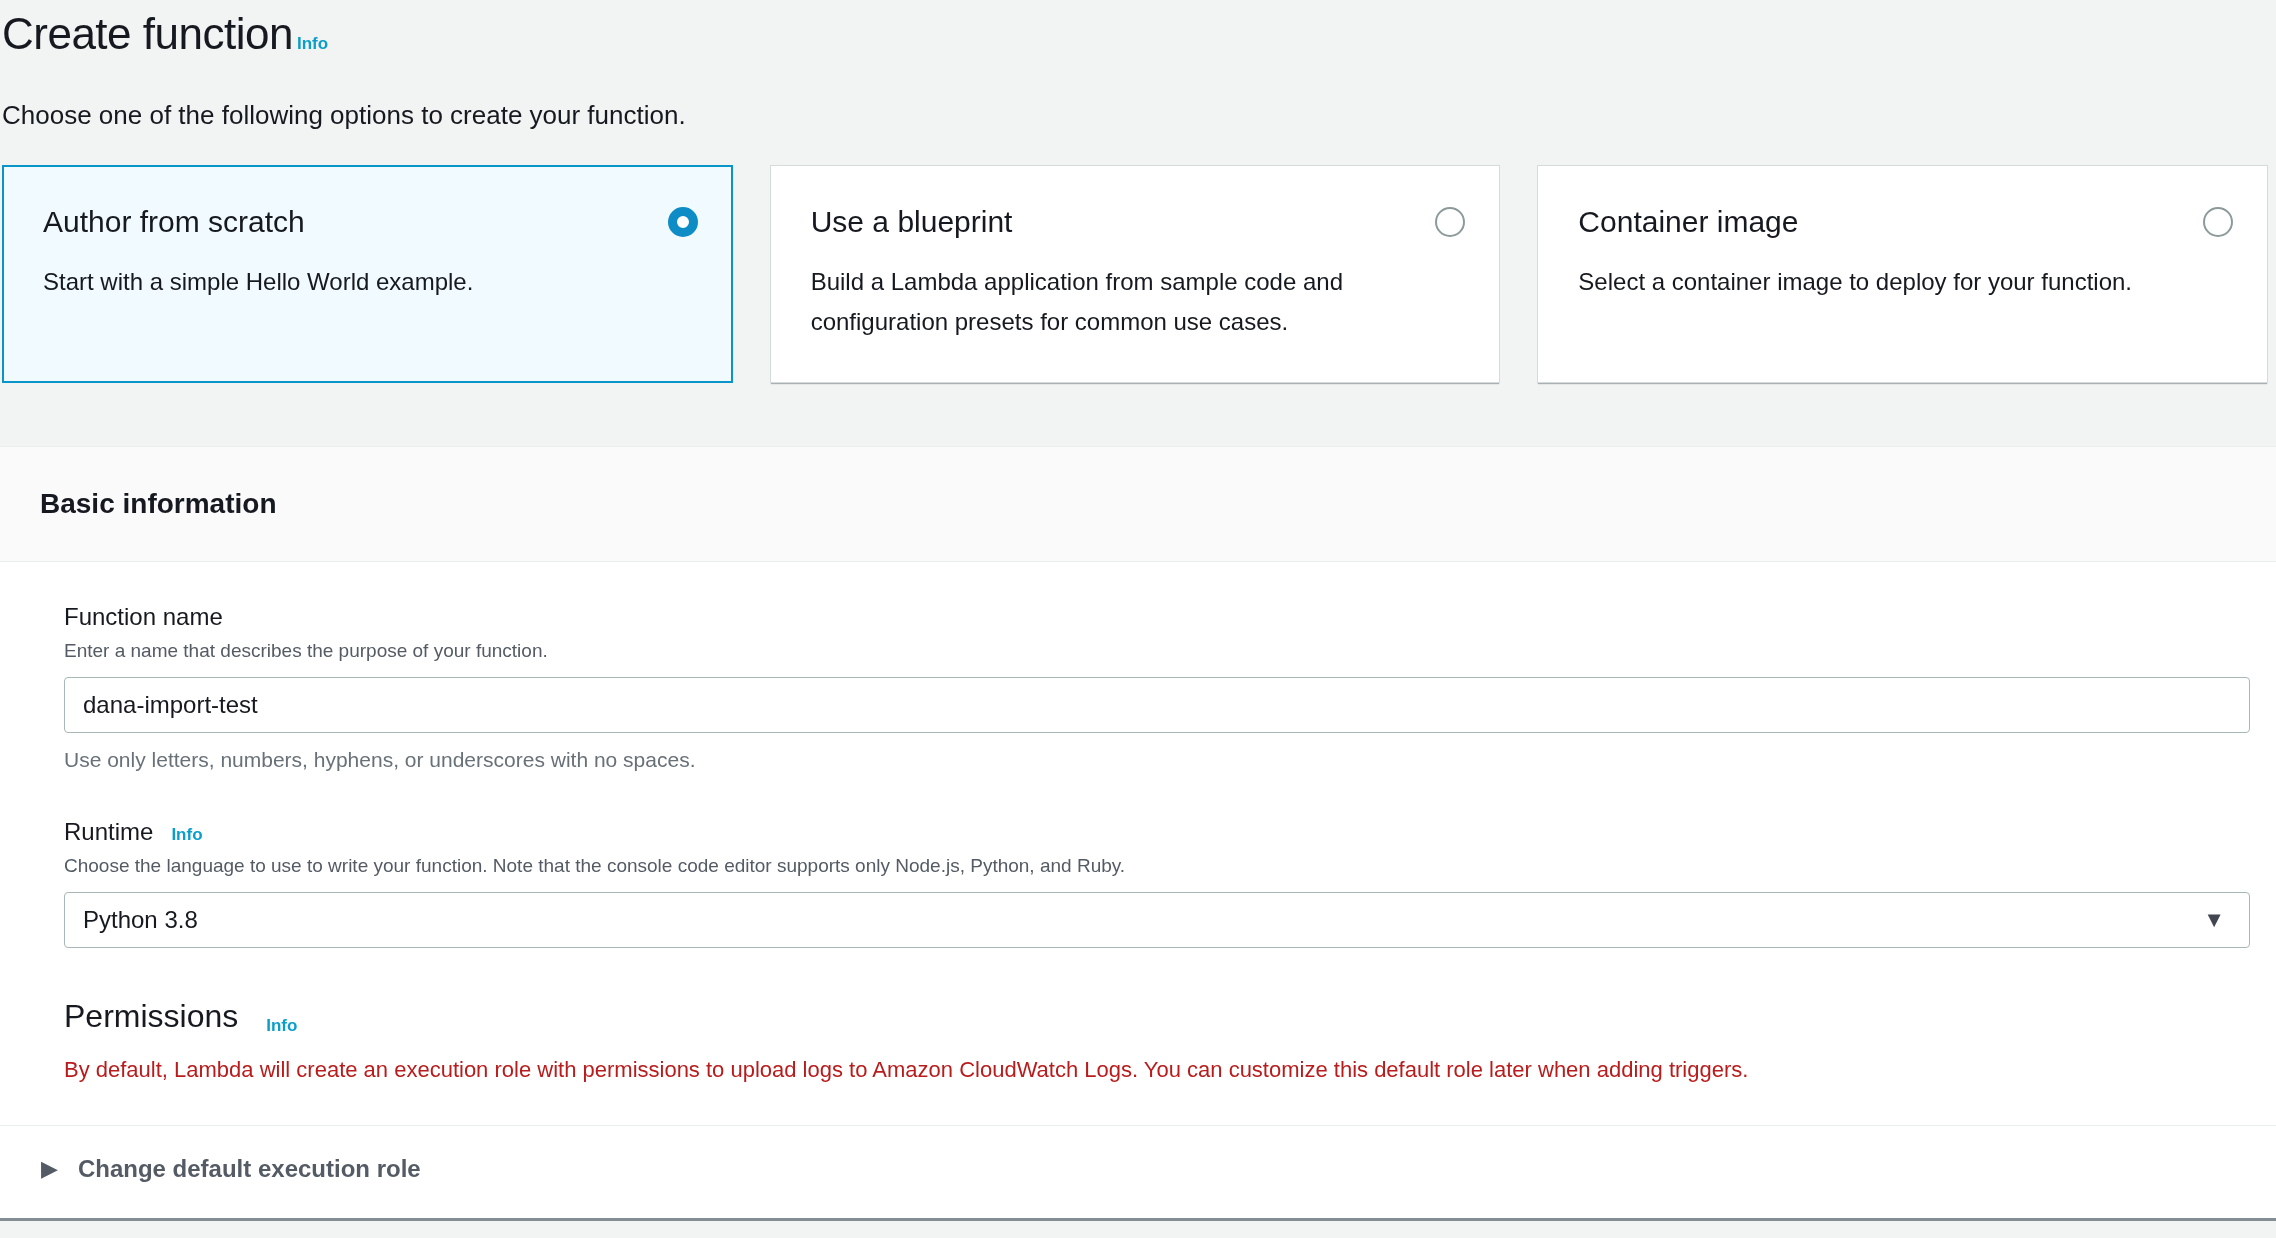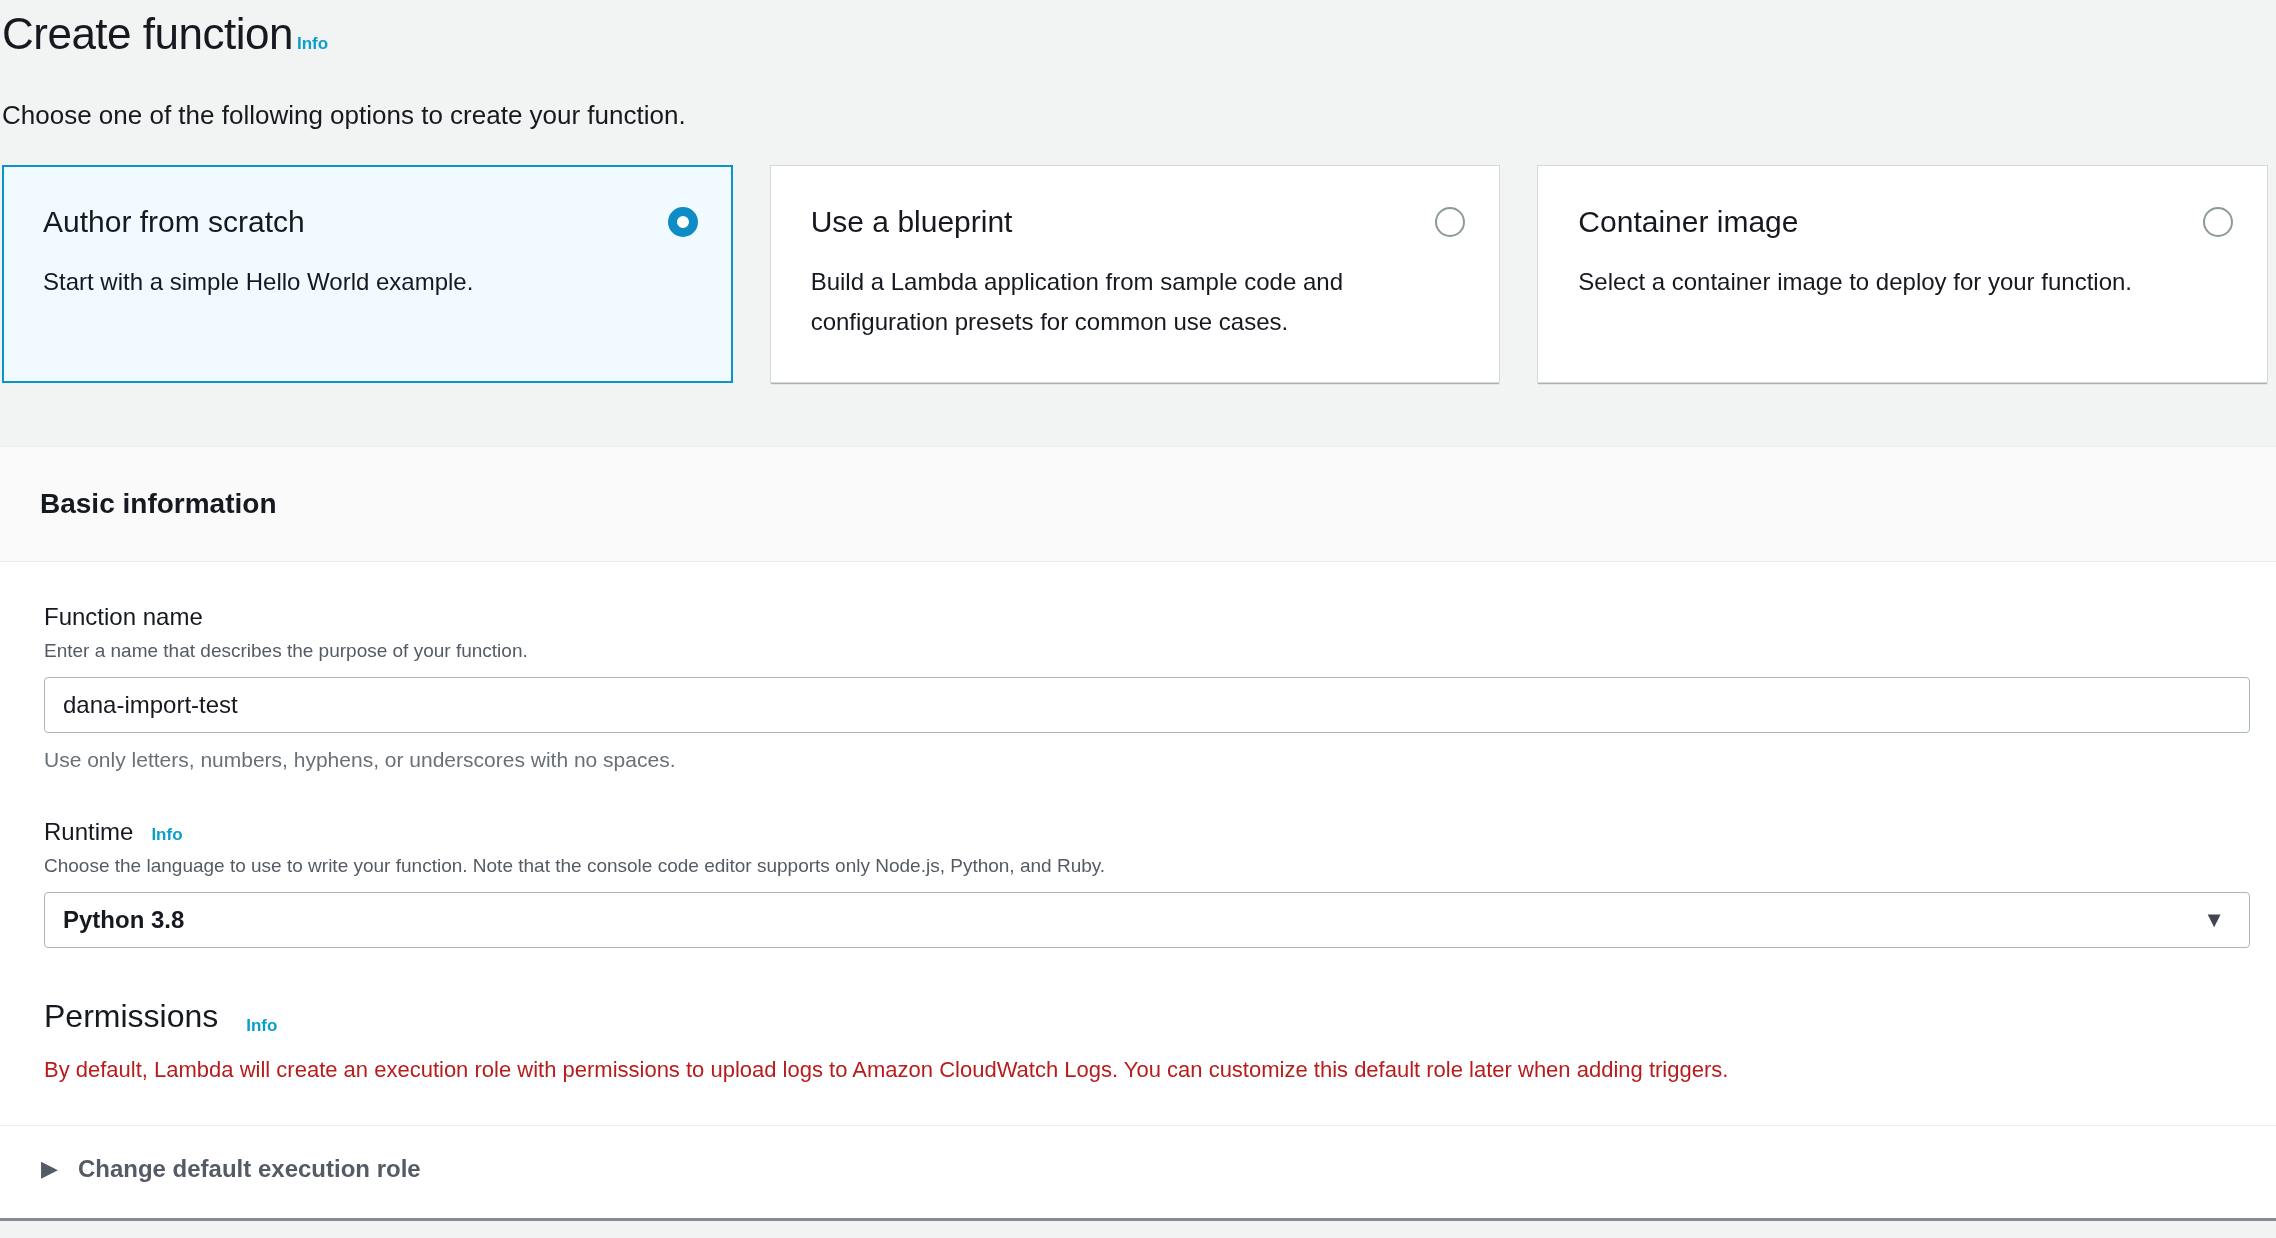--- a/index.html
+++ b/index.html
@@ -45,42 +45,42 @@
   
   .panel-header {
     margin-top:63px;
     background:#fafafa;
     border-top:1px solid #eaeded;
     border-bottom:1px solid #eaeded;
     padding:39px 40px;
   }
   .panel-header h2 { font-size:28px; font-weight:700; color:#16191f; line-height:36px; }
   .panel-body { background:#ffffff; }
-  .panel-inner { padding:0 26px 0 44px; }
+  .panel-inner { padding:0 26px 0 64px; }
 
   .field { }
   .field-fn { padding-top:40px; }
   .field-rt { padding-top:44px; }
   .field-label-row { display:flex; align-items:baseline; gap:18px; }
   .field-label { font-size:24px; color:#16191f; line-height:30px; }
   .field-desc { margin-top:5px; font-size:19px; line-height:28px; color:#545b64; }
   .text-input {
     display:block; width:100%; margin-top:12px; height:56px;
     border:1px solid #aab7b8; border-radius:4px;
     font-family:"Liberation Sans", sans-serif;
     font-size:24px; color:#16191f; padding:0 18px; background:#ffffff;
     outline:none;
   }
   .field-hint { margin-top:14px; font-size:21px; line-height:26px; color:#687078; }
 
   .select-box {
     margin-top:12px; height:56px;
     border:1px solid #aab7b8; border-radius:4px; background:#ffffff;
     display:flex; align-items:center; justify-content:space-between;
-    padding:0 24px 0 18px; cursor:pointer;font-weight:bold;
+    padding:0 24px 0 18px; cursor:pointer;
   }
   .select-value { font-size:24px; color:#16191f; }
   .caret-down { font-size:22px; color:#424650; line-height:1; }
 
   
   .perm-heading-row { display:flex; align-items:flex-end; gap:28px; padding-top:48px; }
   .perm-heading { font-size:32px; font-weight:400; color:#16191f; line-height:40px; }
   .perm-desc { margin-top:20px; font-size:22px; line-height:28px; color:#b91c1c; }
 
   

